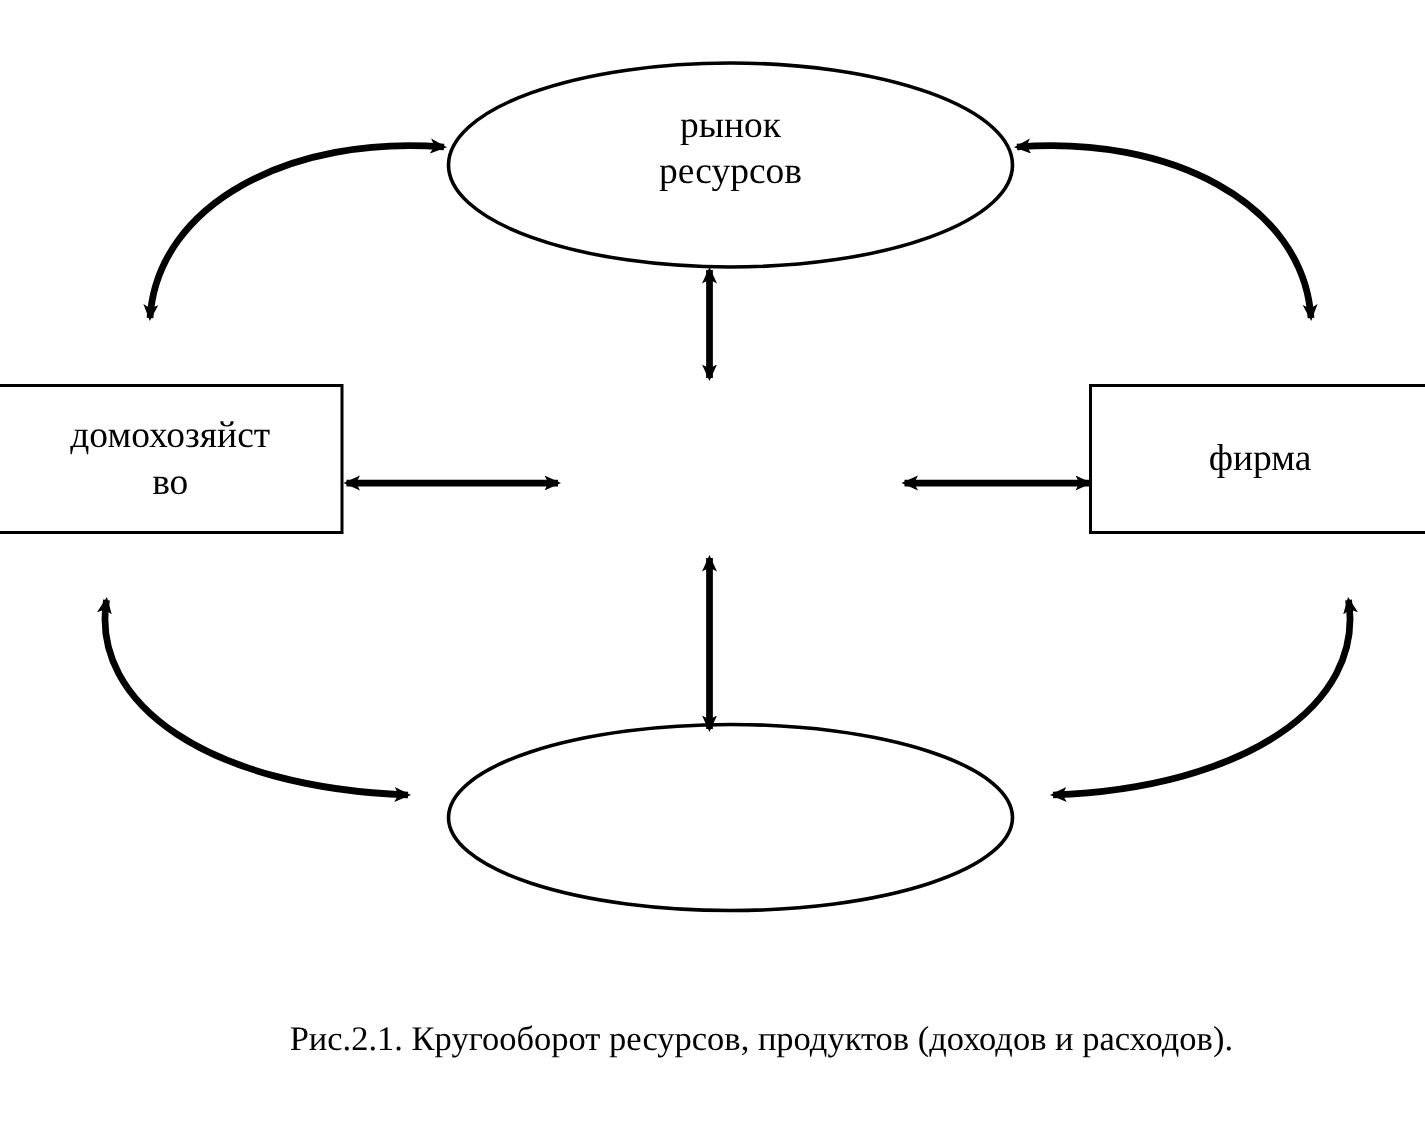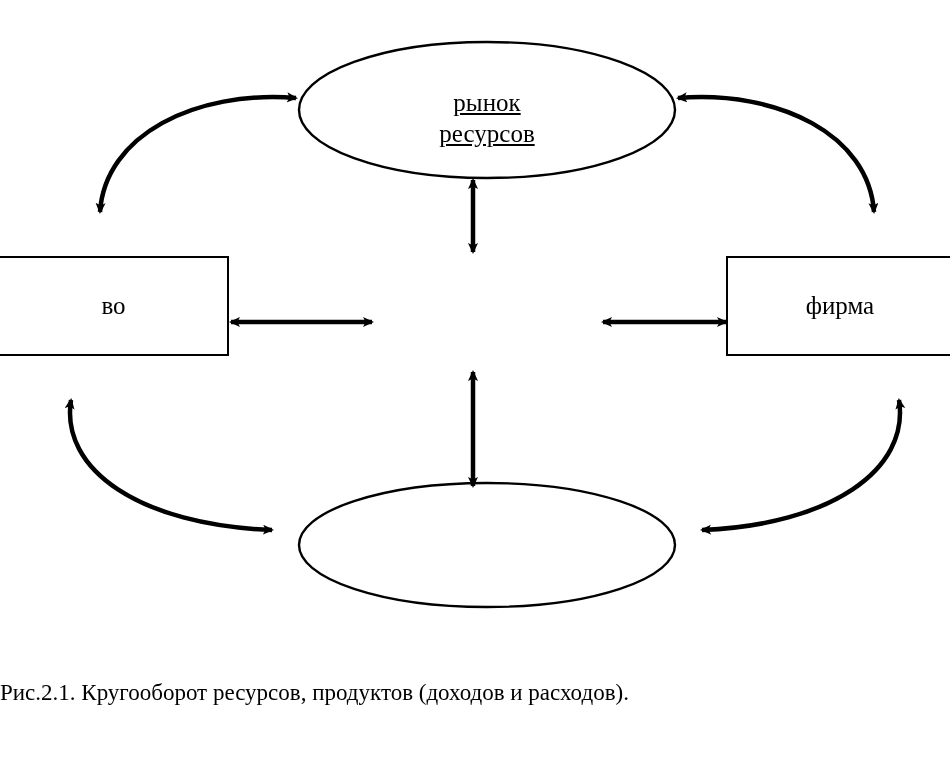--- a/index.html
+++ b/index.html
@@ -55,21 +55,21 @@
     text-align: center;
     font-size: 25px;
     line-height: 1.25;
     pointer-events: none;
   }
   #caption {
     position: absolute;
     left: 0;
     top: 680px;
     width: 822px;
-    text-align: left;
+    text-align: right;
     font-size: 23px;
   }
 </style>
 </head>
 <body>
 
 <div id="diagram-root">
 
   <svg class="layer" viewBox="0 0 950 760">
     <defs>
@@ -95,30 +95,31 @@
 
     <path d="M 603 322 L 726 322" fill="none" stroke="#000000" stroke-width="4.5" marker-end="url(#arrow)" marker-start="url(#arrowStart)"></path>
 
     <path d="M 473 372 L 473 486" fill="none" stroke="#000000" stroke-width="4.5" marker-end="url(#arrow)" marker-start="url(#arrowStart)"></path>
 
     <path d="M 71 400 C 60 470, 140 525, 272 530" fill="none" stroke="#000000" stroke-width="4.5" marker-end="url(#arrow)" marker-start="url(#arrowStart)"></path>
 
     <path d="M 899 400 C 910 470, 830 525, 702 530" fill="none" stroke="#000000" stroke-width="4.5" marker-end="url(#arrow)" marker-start="url(#arrowStart)"></path>
   </svg>
 
-  <div class="ellipse-label" style="left:320px; top:70px; width:334px; height:96px;text-decoration:underline;">
+  <div class="ellipse-label" style="left:320px; top:51px; width:334px; height:96px;">
     <span>
       <span class="node-label">рынок</span>
       <span class="node-label">ресурсов</span>
     </span>
   </div>
 
 
   <div class="node-box" style="left:-2px; top:256px; width:231px; height:100px;">
     <span>
+      <span class="node-label">домохозяйст</span>
       <span class="node-label">во</span>
     </span>
   </div>
 
 
   <div class="node-box" style="left:726px; top:256px; width:228px; height:100px;">
     <span class="node-label">фирма</span>
   </div>
 
   <div id="caption">Рис.2.1.  Кругооборот ресурсов, продуктов (доходов и расходов).</div>

